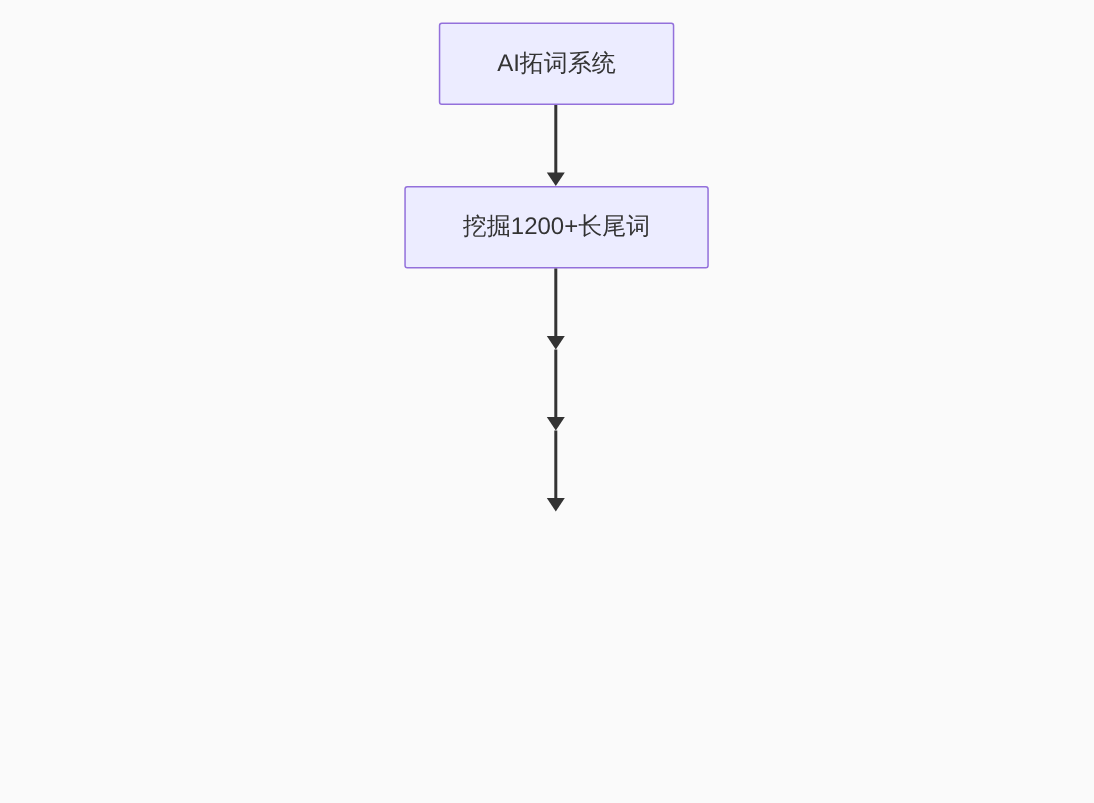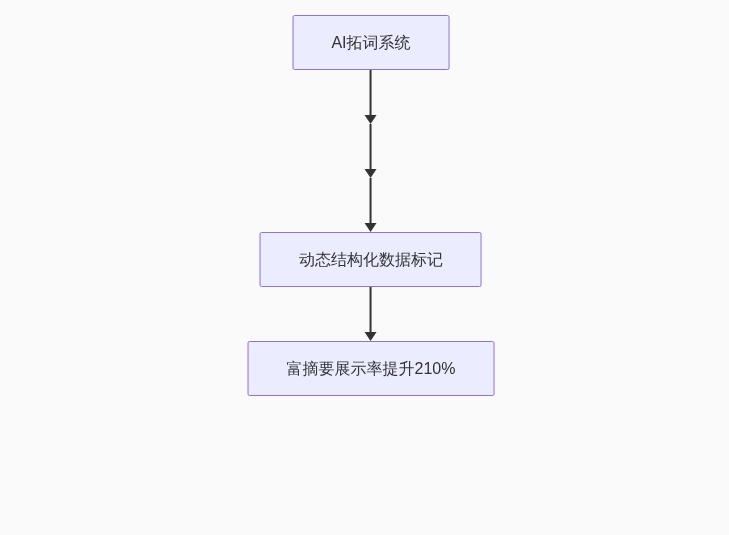--- a/index.html
+++ b/index.html
@@ -63,34 +63,33 @@
 
 <div class="flowchart">
 
   <div class="node">AI拓词系统</div>
 
   <div class="arrow">
     <div class="arrow-line"></div>
     <div class="arrow-head"></div>
   </div>
 
+  <div class="node">挖掘1200+长尾词</div>
 
   <div class="arrow">
     <div class="arrow-line"></div>
     <div class="arrow-head"></div>
   </div>
 
 
   <div class="arrow">
     <div class="arrow-line"></div>
     <div class="arrow-head"></div>
   </div>
 
-  <div class="node">动态结构化数据标记</div>
 
   <div class="arrow">
     <div class="arrow-line"></div>
     <div class="arrow-head"></div>
   </div>
 
-  <div class="node">富摘要展示率提升210%</div>
 
 </div>
 
 </body></html>

